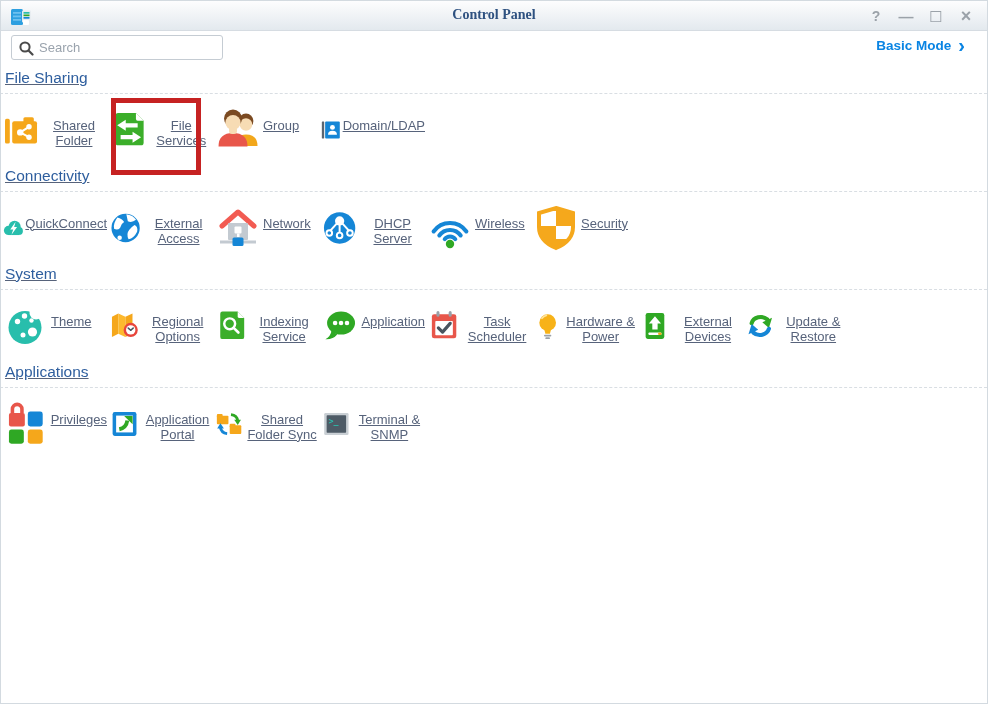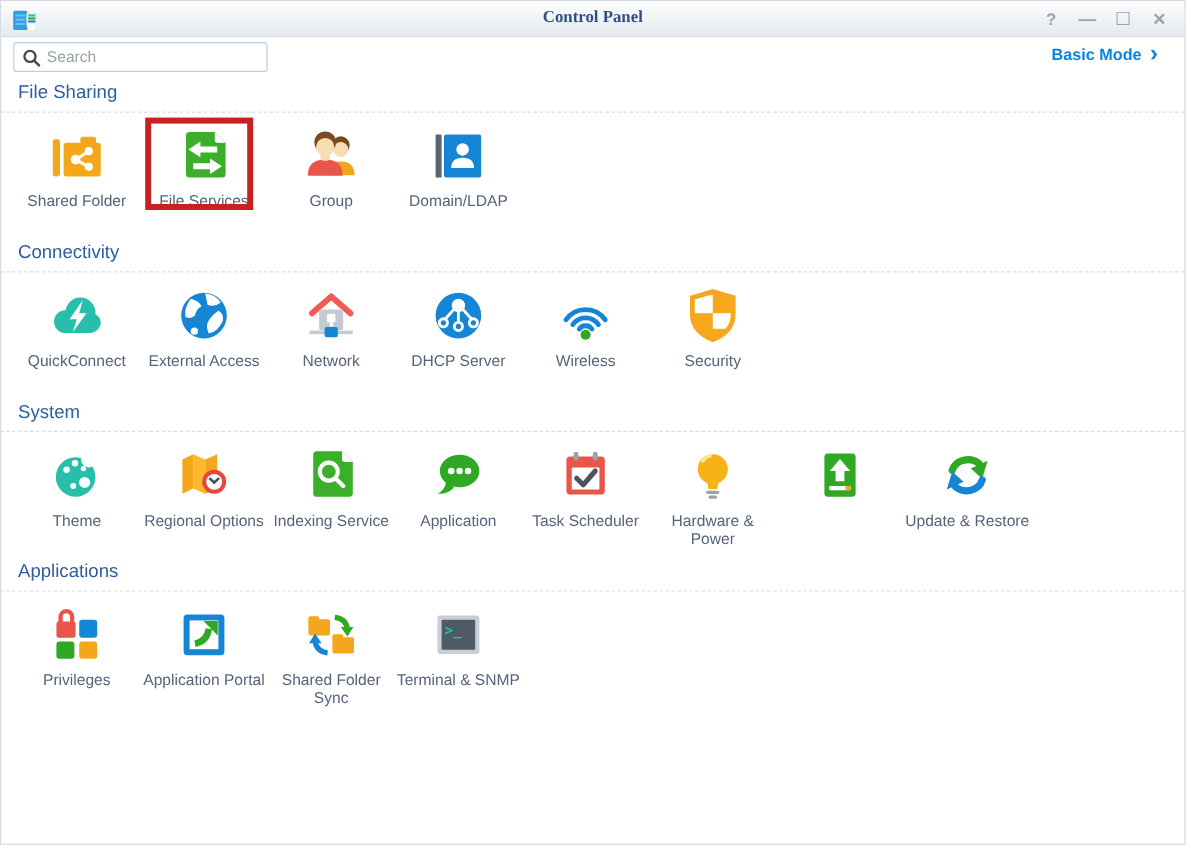--- a/index.html
+++ b/index.html
@@ -36,27 +36,27 @@
     padding:0 6px 0 27px; font-size:13px; color:#444; outline:none;
     font-family:"Liberation Sans", sans-serif;
   }
   .search-input::placeholder { color:#9aa3ad; }
   .mode-link {
     position:absolute; right:22px; top:7px; display:flex; align-items:center; gap:7px;
     color:#0984e3; font-weight:bold; font-size:13.5px; cursor:pointer;justify-content:center;
   }
   .mode-chevron { font-size:20px; font-weight:bold; line-height:13px; }
   
-  #sections { padding-left:10px; }
+  #sections { padding-left:0;text-decoration:underline; }
   .sec-title { margin:4px 0 6px 4px; font-size:15.5px; color:#2e5e9e; }
   .rule { border-top:1px dashed #d9dee3; margin-left:-11px; }
   .items { display:flex; flex-wrap:wrap; margin-top:11px; }
   .item {
     position:relative; width:106px; margin-bottom:8px;
-    display:flex; flex-direction:column; align-items:center; cursor:pointer;
+    display:flex; flex-direction:row; align-items:center; cursor:pointer;
   }
   .item .icon { width:50px; height:50px; }
   .item .label {
     margin-top:5px; font-size:13px; line-height:15px; text-align:center;
     color:#57637B; min-height:30px; max-width:104px;
   }
   .hl {
     position:absolute; left:4px; top:-7px; width:90px; height:77px;
     border:5px solid #c62222; z-index:2; pointer-events:none;
   }
@@ -407,20 +407,21 @@
         <div class="item">
           <svg class="icon">
             <use href="#i-hardware-power"></use>
           </svg>
           <div class="label">Hardware &amp; Power</div>
         </div>
         <div class="item">
           <svg class="icon">
             <use href="#i-external-devices"></use>
           </svg>
+          <div class="label">External Devices</div>
         </div>
         <div class="item">
           <svg class="icon">
             <use href="#i-update-restore"></use>
           </svg>
           <div class="label">Update &amp; Restore</div>
         </div>
       </div>
     </div>
     <div class="section">

